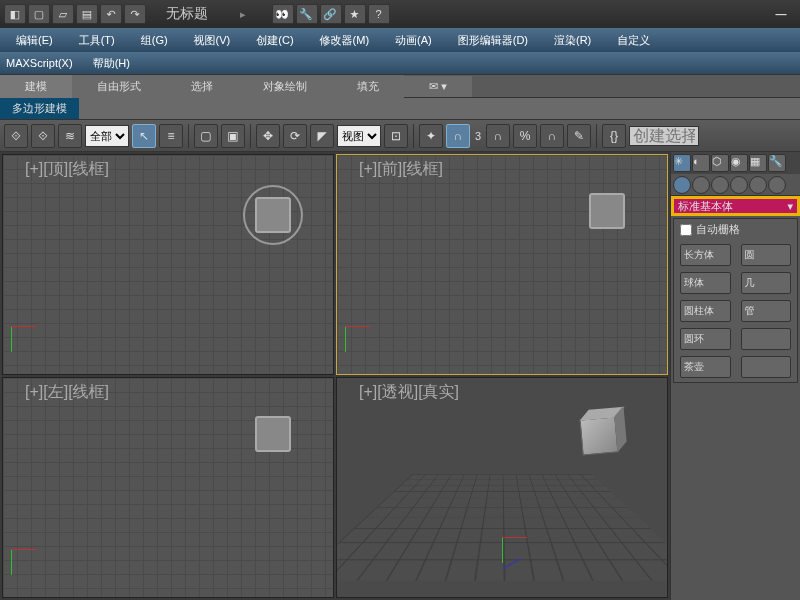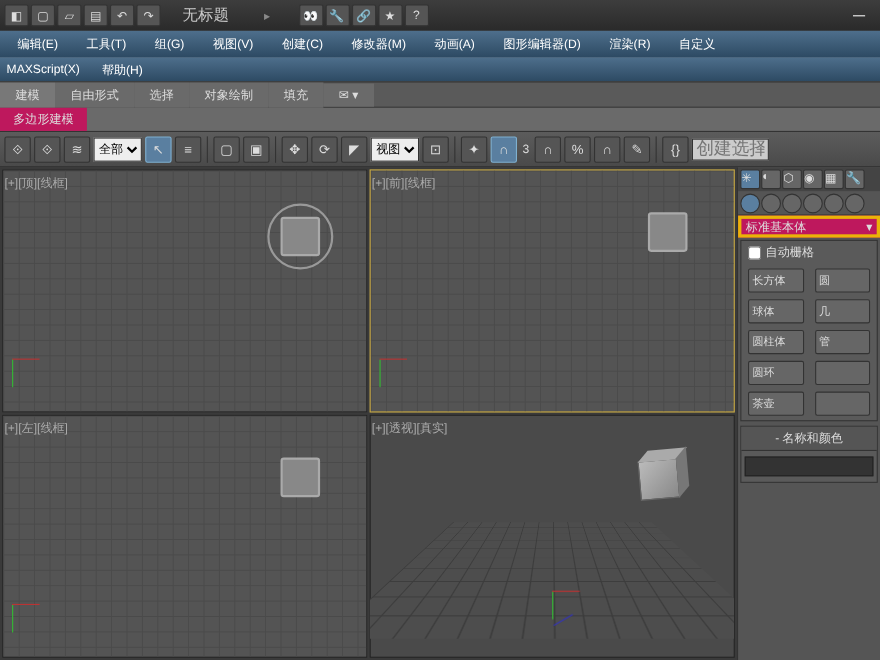--- a/index.html
+++ b/index.html
@@ -8,35 +8,35 @@
 .titlebar .tb-btn{width:22px;height:20px;background:#555;border:1px solid #333;border-radius:2px;display:flex;align-items:center;justify-content:center}
 .titlebar .title{flex:0 0 auto;margin:0 30px 0 18px;font-size:14px;color:#ccc}
 .titlebar input{width:200px;height:20px;background:#fff;border:1px solid #000;color:#888;padding:0 4px;font-size:11px}
 .titlebar .right-tools{display:flex;gap:2px;margin-left:20px}
 .titlebar .min{margin-left:auto;width:30px;height:20px;display:flex;align-items:center;justify-content:center;font-weight:bold}
 .menubar{height:24px;background:linear-gradient(#4e6f8c,#2d4a63);display:flex;align-items:center;padding:0 6px;gap:6px}
 .menubar .mi{padding:2px 10px;color:#fff;cursor:pointer}
 .menubar2{height:22px;background:linear-gradient(#4e6f8c,#2d4a63);display:flex;align-items:center;padding:0 6px;gap:20px}
 .menubar2 .mi{color:#fff}
 .ribbon{height:24px;background:#5a5a5a;display:flex;align-items:center;border-top:1px solid #333;border-bottom:1px solid #333}
-.ribbon .tab{padding:4px 14px;background:#6a6a6a;color:#ddd}
+.ribbon .tab{padding:4px 25px;background:#6a6a6a;color:#ddd}
 .ribbon .tab.active{background:#787878}
 .ribbon2{height:22px;background:#6a6a6a;display:flex;align-items:center;border-bottom:1px solid #333}
-.ribbon2 .tab{padding:3px 12px;background:#be185d;color:#ddd}
+.ribbon2 .tab{padding:3px 12px;background:#0c4a6e;color:#ddd}
 .toolbar{height:32px;background:linear-gradient(#5c5c5c,#4a4a4a);display:flex;align-items:center;padding:0 4px;gap:3px;border-bottom:1px solid #333}
 .toolbar .tbtn{width:24px;height:24px;background:#555;border:1px solid #333;border-radius:2px;display:flex;align-items:center;justify-content:center;font-size:12px}
 .toolbar .tbtn.active{background:#5a7fa0;border-color:#7fb0d0}
 .toolbar select{height:22px;background:#eee;border:1px solid #333;color:#000;font-size:11px}
 .toolbar .sep{width:1px;height:24px;background:#333;margin:0 2px}
 .toolbar input{width:70px;height:20px;background:#ccc;border:1px solid #333;color:#333;padding:0 3px;font-size:16px}
 .main{display:flex;height:448px}
 .viewports{flex:1;display:grid;grid-template-columns:1fr 1fr;grid-template-rows:1fr 1fr;gap:2px;padding:2px;background:#3a3a3a}
 .vp{background:#545454;border:1px solid #222;position:relative;overflow:hidden}
 .vp.active{border:1px solid #c9a93f}
-.vp-label{position:absolute;top:4px;left:1px;font-size:11px;color:#aaa;z-index:2}
+.vp-label{position:absolute;top:4px;left:22px;font-size:16px;color:#aaa;z-index:2}
 .grid{position:absolute;inset:0;background-image:linear-gradient(#4a4a4a 1px,transparent 1px),linear-gradient(90deg,#4a4a4a 1px,transparent 1px);background-size:14px 14px}
 .axis{position:absolute;bottom:8px;left:8px;width:40px;height:40px}
 .axis .x{width:25px;height:1px;background:#b33;top:30px;left:10px}
 .axis .y{width:1px;height:25px;background:#3b3;top:5px;left:10px}
 .axis .z{width:20px;height:1px;background:#33b;top:30px;left:10px;transform:rotate(-30deg)}
 .cube-icon{position:absolute;width:36px;height:36px;border:2px solid #aaa;background:#888;border-radius:3px}
 .cube-ring{position:absolute;width:60px;height:60px;border:2px solid #999;border-radius:50%}
 .persp-grid{position:absolute;bottom:0;left:50%;transform:translateX(-50%) perspective(200px) rotateX(60deg);width:250px;height:180px;background-image:linear-gradient(#3c3c3c 1px,transparent 1px),linear-gradient(90deg,#3c3c3c 1px,transparent 1px);background-size:18px 18px;background-color:#4d4d4d}
 .cube3d{position:absolute;top:40px;right:50px;width:36px;height:36px;background:linear-gradient(135deg,#bbb,#888);border:1px solid #666;transform:rotate(-5deg)}
 .cube3d::before{content:"";position:absolute;top:-10px;left:4px;width:36px;height:10px;background:#aaa;transform:skewX(-45deg)}
@@ -210,18 +210,14 @@
         <span class="btn">球体</span>
         <span class="btn">几</span>
         <span class="btn">圆柱体</span>
         <span class="btn">管</span>
         <span class="btn">圆环</span>
         <span class="btn"></span>
         <span class="btn">茶壶</span>
         <span class="btn"></span>
       </div>
     </div>
-    <div class="cmd-section">
-      <div class="hdr"><span>-</span> <span>名称和颜色</span></div>
-      <div style="padding:3px"><input type="text" style=""></div>
-    </div>
   </div>
 </div>
 
 </body></html>

